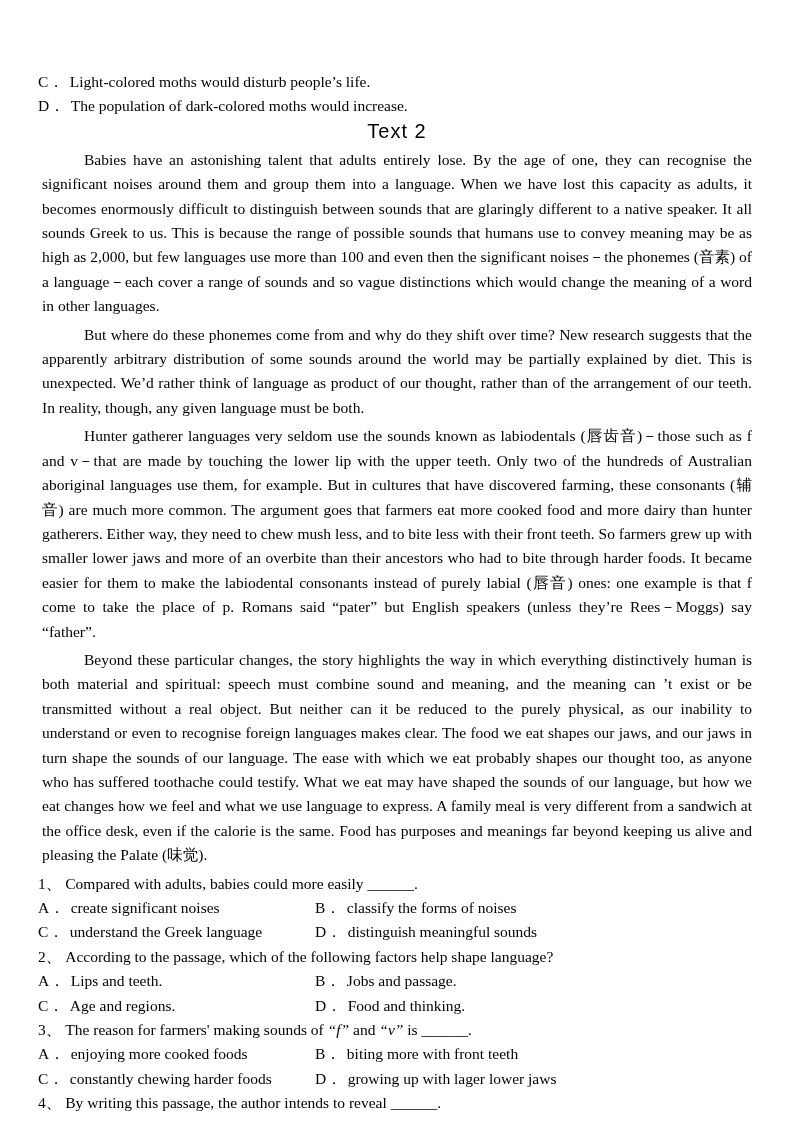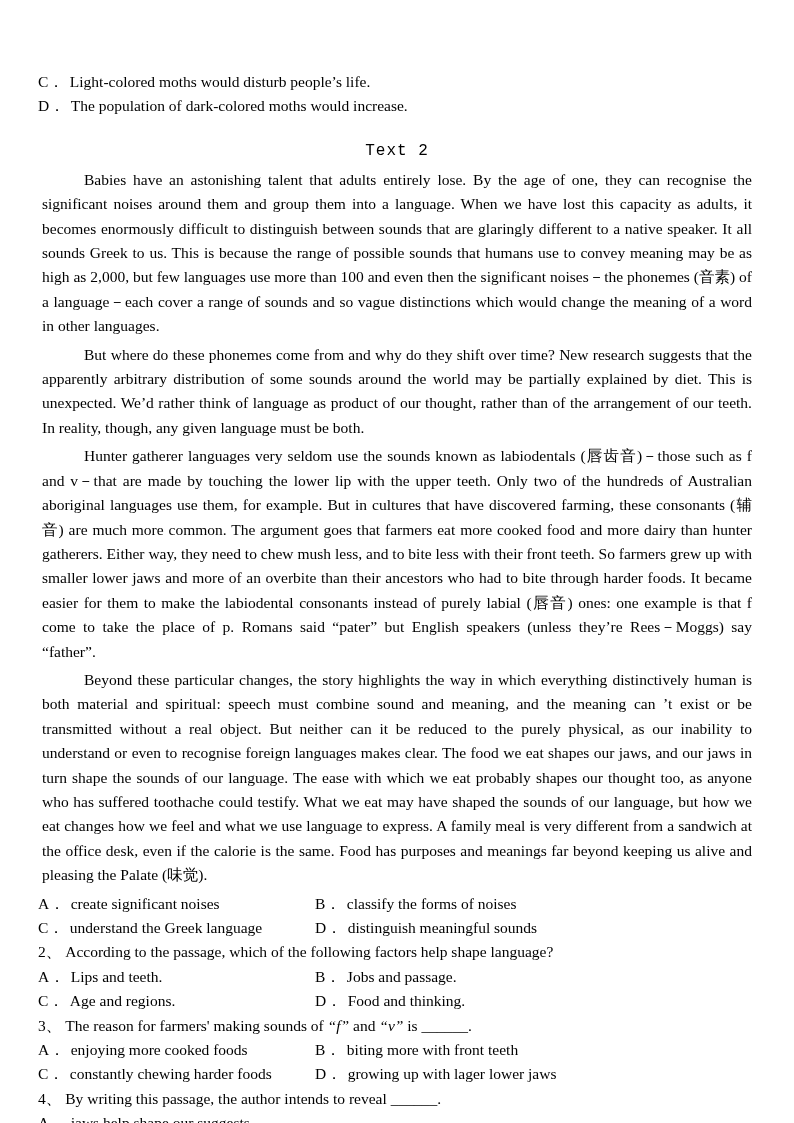--- a/index.html
+++ b/index.html
@@ -32,25 +32,24 @@
   }
   .opt.col1 {
     width: 277px;
     flex: 0 0 277px;
   }
   .opt-letter {
     margin-right: 6px;
   }
   .passage-title {
     text-align: center;
-    font-family: Liberation Mono, monospace;
-    font-size: 16px;
+    font-family: Liberation Sans, sans-serif;
+    font-size: 20px;
     line-height: 25px;
     letter-spacing: 1px;
-    margin-top: 20px;
   }
   .para {
     margin: 4px;
     text-align: justify;
     text-indent: 42px;
   }
   .q-stem {
     display: block;
   }
   .q-num {
@@ -79,20 +78,21 @@
   </div>
 
   <div class="passage-title">Text 2</div>
 
   <p class="para">Babies have an astonishing talent that adults entirely lose. By the age of one, they can recognise the significant noises around them and group them into a language. When we have lost this capacity as adults, it becomes enormously difficult to distinguish between sounds that are glaringly different to a native speaker. It all sounds Greek to us. This is because the range of possible sounds that humans use to convey meaning may be as high as 2,000, but few languages use more than 100 and even then the significant noises－the phonemes (音素) of a language－each cover a range of sounds and so vague distinctions which would change the meaning of a word in other languages.</p>
   <p class="para">But where do these phonemes come from and why do they shift over time? New research suggests that the apparently arbitrary distribution of some sounds around the world may be partially explained by diet. This is unexpected. We’d rather think of language as product of our thought, rather than of the arrangement of our teeth. In reality, though, any given language must be both.</p>
   <p class="para">Hunter gatherer languages very seldom use the sounds known as labiodentals (唇齿音)－those such as f and v－that are made by touching the lower lip with the upper teeth. Only two of the hundreds of Australian aboriginal languages use them, for example. But in cultures that have discovered farming, these consonants (辅音) are much more common. The argument goes that farmers eat more cooked food and more dairy than hunter gatherers. Either way, they need to chew mush less, and to bite less with their front teeth. So farmers grew up with smaller lower jaws and more of an overbite than their ancestors who had to bite through harder foods. It became easier for them to make the labiodental consonants instead of purely labial (唇音) ones: one example is that f come to take the place of p. Romans said “pater” but English speakers (unless they’re Rees－Moggs) say “father”.</p>
   <p class="para">Beyond these particular changes, the story highlights the way in which everything distinctively human is both material and spiritual: speech must combine sound and meaning, and the meaning can ’t exist or be transmitted without a real object. But neither can it be reduced to the purely physical, as our inability to understand or even to recognise foreign languages makes clear. The food we eat shapes our jaws, and our jaws in turn shape the sounds of our language. The ease with which we eat probably shapes our thought too, as anyone who has suffered toothache could testify. What we eat may have shaped the sounds of our language, but how we eat changes how we feel and what we use language to express. A family meal is very different from a sandwich at the office desk, even if the calorie is the same. Food has purposes and meanings far beyond keeping us alive and pleasing the Palate (味觉).</p>
 
   <div>
+    <span class="q-stem"><span class="q-num">1、</span><span>Compared with adults, babies could more easily ______.</span></span>
     <div class="opt-row">
       <span class="opt col1">
         <span class="opt-letter">A．</span>
         <span>create significant noises</span>
       </span>
       <span class="opt">
         <span class="opt-letter">B．</span>
         <span>classify the forms of noises</span>
       </span>
     </div>

